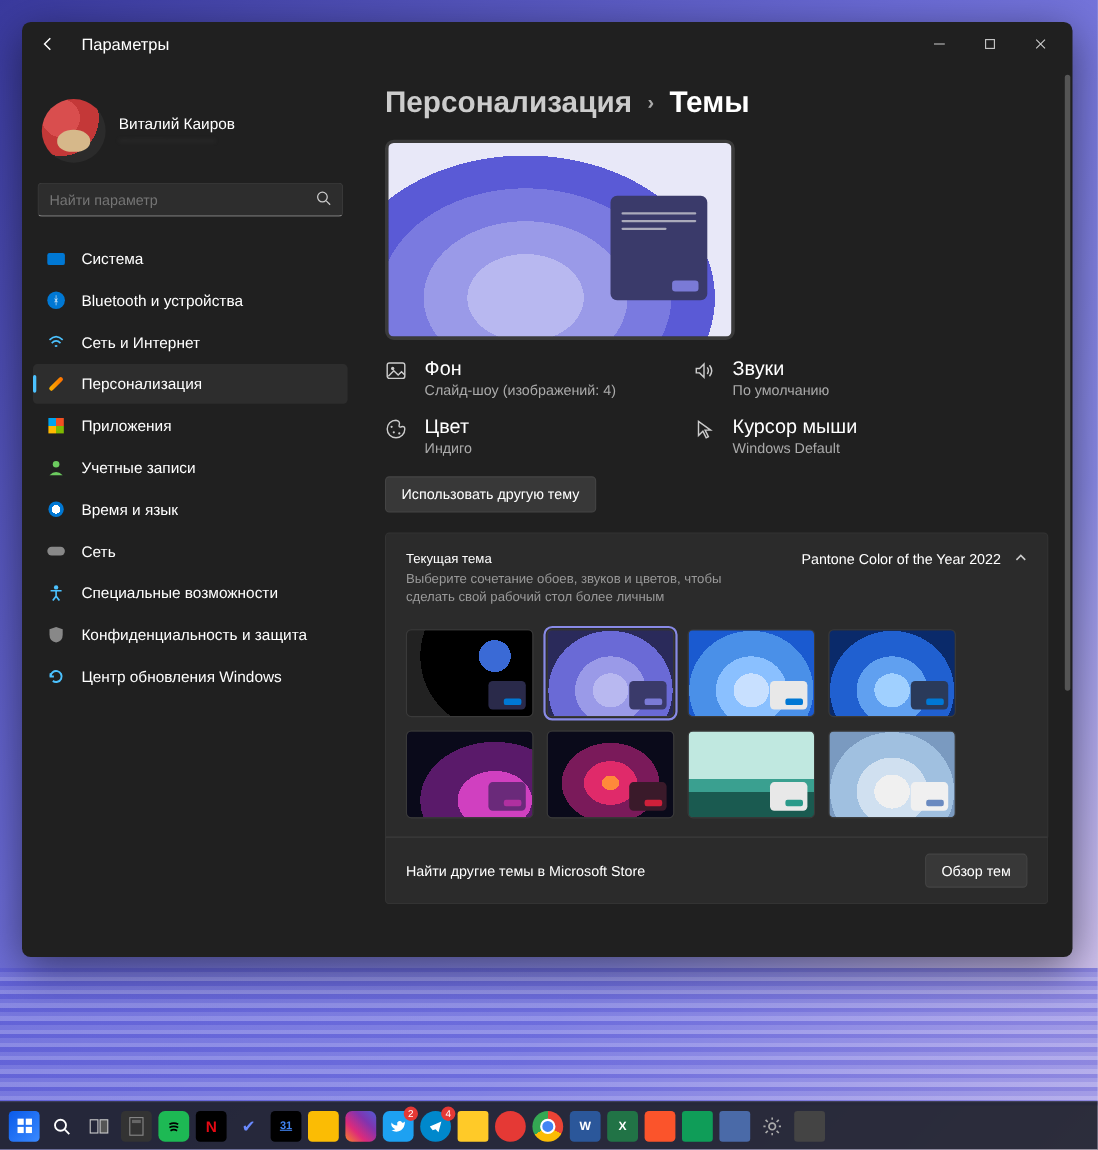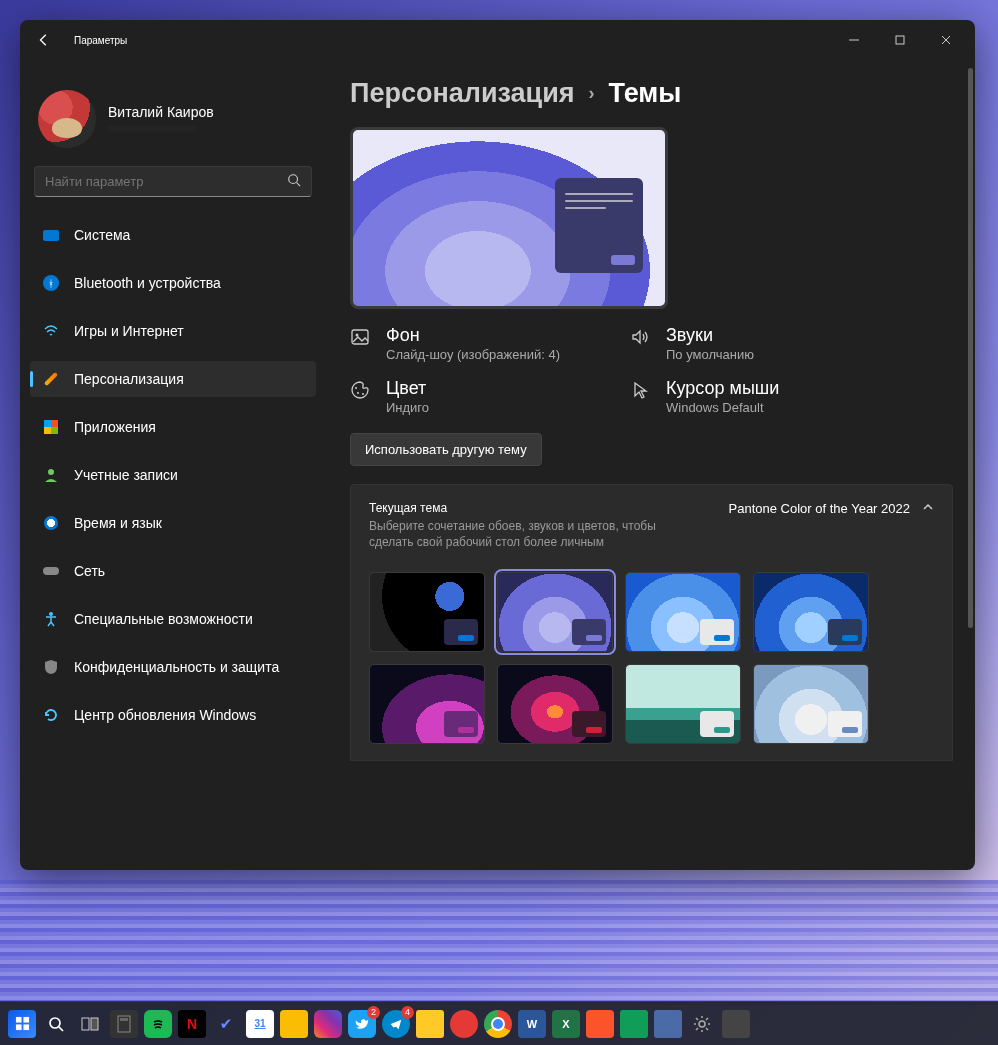--- a/index.html
+++ b/index.html
@@ -20,21 +20,21 @@
     display: flex; flex-direction: column;
     box-shadow: 0 10px 40px rgba(0,0,0,0.5);
   }
   .titlebar {
     height: 40px; display: flex; align-items: center; padding: 0 6px;
   }
   .back-btn {
     width: 36px; height: 36px; display:flex; align-items:center; justify-content:center;
     border-radius: 4px; cursor:pointer;
   }
-  .titlebar-title { font-size: 10px; margin-left: 12px; color:#fff;}
+  .titlebar-title { font-size: 15px; margin-left: 12px; color:#fff;}
   .win-controls { margin-left:auto; display:flex;}
   .win-btn { width:46px; height:40px; display:flex; align-items:center; justify-content:center; cursor:pointer; color:#ccc;}
   .body { flex:1; display:flex; overflow:hidden;}
   .sidebar { width: 300px; padding: 10px 4px 10px 10px; display:flex; flex-direction:column;}
   .profile { display:flex; align-items:center; gap:12px; padding:20px 8px 18px 8px;}
   .avatar {
     width:58px; height:58px; border-radius:50%;
     background: radial-gradient(circle at 30% 30%, #d94e4e 0 30%, #c43838 30% 60%, #2b2b2b 60% 100%);
     position:relative; flex-shrink:0;
   }
@@ -45,21 +45,21 @@
   .profile-name{font-size:14px; font-weight:400;}
   .profile-email{font-size:11px; color:#666; filter:blur(2px); margin-top:2px;}
   .search-box{
     margin: 0 4px 16px 4px; height:31px; background:#2d2d2d; border:1px solid #3a3a3a;
     border-bottom:1px solid #888; border-radius:4px; display:flex; align-items:center; padding:0 10px;
   }
   .search-box input{
     flex:1; background:transparent; border:none; outline:none; color:#ccc; font-size:13px;
   }
   .search-icon{color:#ccc; font-size:13px;}
-  .nav{display:flex; flex-direction:column; gap:12px; margin-top:4px;}
+  .nav{display:flex; flex-direction:column; gap:2px; margin-top:4px;}
   .nav-item{
     display:flex; align-items:center; gap:14px; height:36px; padding:0 12px;
     border-radius:4px; cursor:pointer; font-size:14px; position:relative;
   }
   .nav-item.active{background:#2d2d2d;}
   .nav-item.active::before{
     content:""; position:absolute; left:0; top:10px; bottom:10px; width:3px;
     background:#4cc2ff; border-radius:2px;
   }
   .nav-icon{width:18px; height:18px; display:flex; align-items:center; justify-content:center; font-size:14px;}
@@ -155,21 +155,21 @@
     width:28px; height:28px; border-radius:4px; display:flex; align-items:center; justify-content:center;
     cursor:pointer; font-size:15px; position:relative;
   }
   .tb-win{background:linear-gradient(135deg,#0a5aea,#3a8aff); color:#fff;}
   .tb-search{color:#fff;}
   .tb-tasks{color:#ccc;}
   .tb-calc{background:#333;color:#ccc;}
   .tb-spotify{background:#1db954;color:#000;border-radius:6px;}
   .tb-netflix{background:#000;color:#e50914;font-weight:700;font-size:14px;}
   .tb-todo{color:#6a8aff;}
-  .tb-cal{background:#ffffff;color:#4285f4;font-size:10px;font-weight:700;text-decoration:underline;}
+  .tb-cal{background:#000000;color:#4285f4;font-size:10px;font-weight:700;text-decoration:underline;}
   .tb-keep{background:#fbbc04;border-radius:4px;}
   .tb-ig{background:linear-gradient(45deg,#f58529,#dd2a7b,#8134af,#515bd4);border-radius:6px;}
   .tb-tw{background:#1da1f2;color:#fff;border-radius:6px;}
   .tb-tg{background:#0088cc;color:#fff;border-radius:50%;}
   .tb-folder{background:#ffca28;border-radius:3px;}
   .tb-rec{background:#e53935;border-radius:50%;}
   .tb-chrome{background:conic-gradient(#ea4335 0 33%,#fbbc05 33% 66%,#34a853 66% 100%);border-radius:50%;position:relative;}
   .tb-chrome::after{content:"";position:absolute;inset:7px;background:#4285f4;border-radius:50%;border:2px solid #fff;}
   .tb-word{background:#2b579a;color:#fff;font-size:11px;font-weight:700;}
   .tb-excel{background:#217346;color:#fff;font-size:11px;font-weight:700;}
@@ -243,21 +243,21 @@
               <span class="ic-bt">ᚼ</span>
             </span>
             <span>Bluetooth и устройства</span>
           </div>
         <div class="nav-item">
             <span class="nav-icon ic-net">
               <svg width="16" height="16" viewBox="0 0 16 16">
                 <path d="M2 6 Q8 0 14 6 M4 9 Q8 5 12 9 M7 12 Q8 11 9 12" stroke="#4cc2ff" fill="none" stroke-width="1.5"></path>
               </svg>
             </span>
-            <span>Игры и Интернет</span>
+            <span>Сеть и Интернет</span>
           </div>
         <div class="nav-item active">
             <span class="nav-icon">
               <span class="ic-pers"></span>
             </span>
             <span>Персонализация</span>
           </div>
         <div class="nav-item">
             <span class="nav-icon">
               <span class="ic-apps"></span>
@@ -428,20 +428,24 @@
               <div class="chip">
                 <div class="bar"></div>
               </div>
             </div>
           <div class="theme t8">
               <div class="chip">
                 <div class="bar"></div>
               </div>
             </div>
         </div>
+      </div>
+      <div class="panel-foot">
+        <span class="p-foot-text">Найти другие темы в Microsoft Store</span>
+        <div class="browse-btn">Обзор тем</div>
       </div>
     </div>
   </div>
 </div>
 
 <div class="taskbar">
   <div class="tb-item tb-win">
       <svg width="15" height="15" viewBox="0 0 16 16">
         <rect x="1" y="1" width="6" height="6" fill="#fff"></rect>
         <rect x="9" y="1" width="6" height="6" fill="#fff"></rect>

